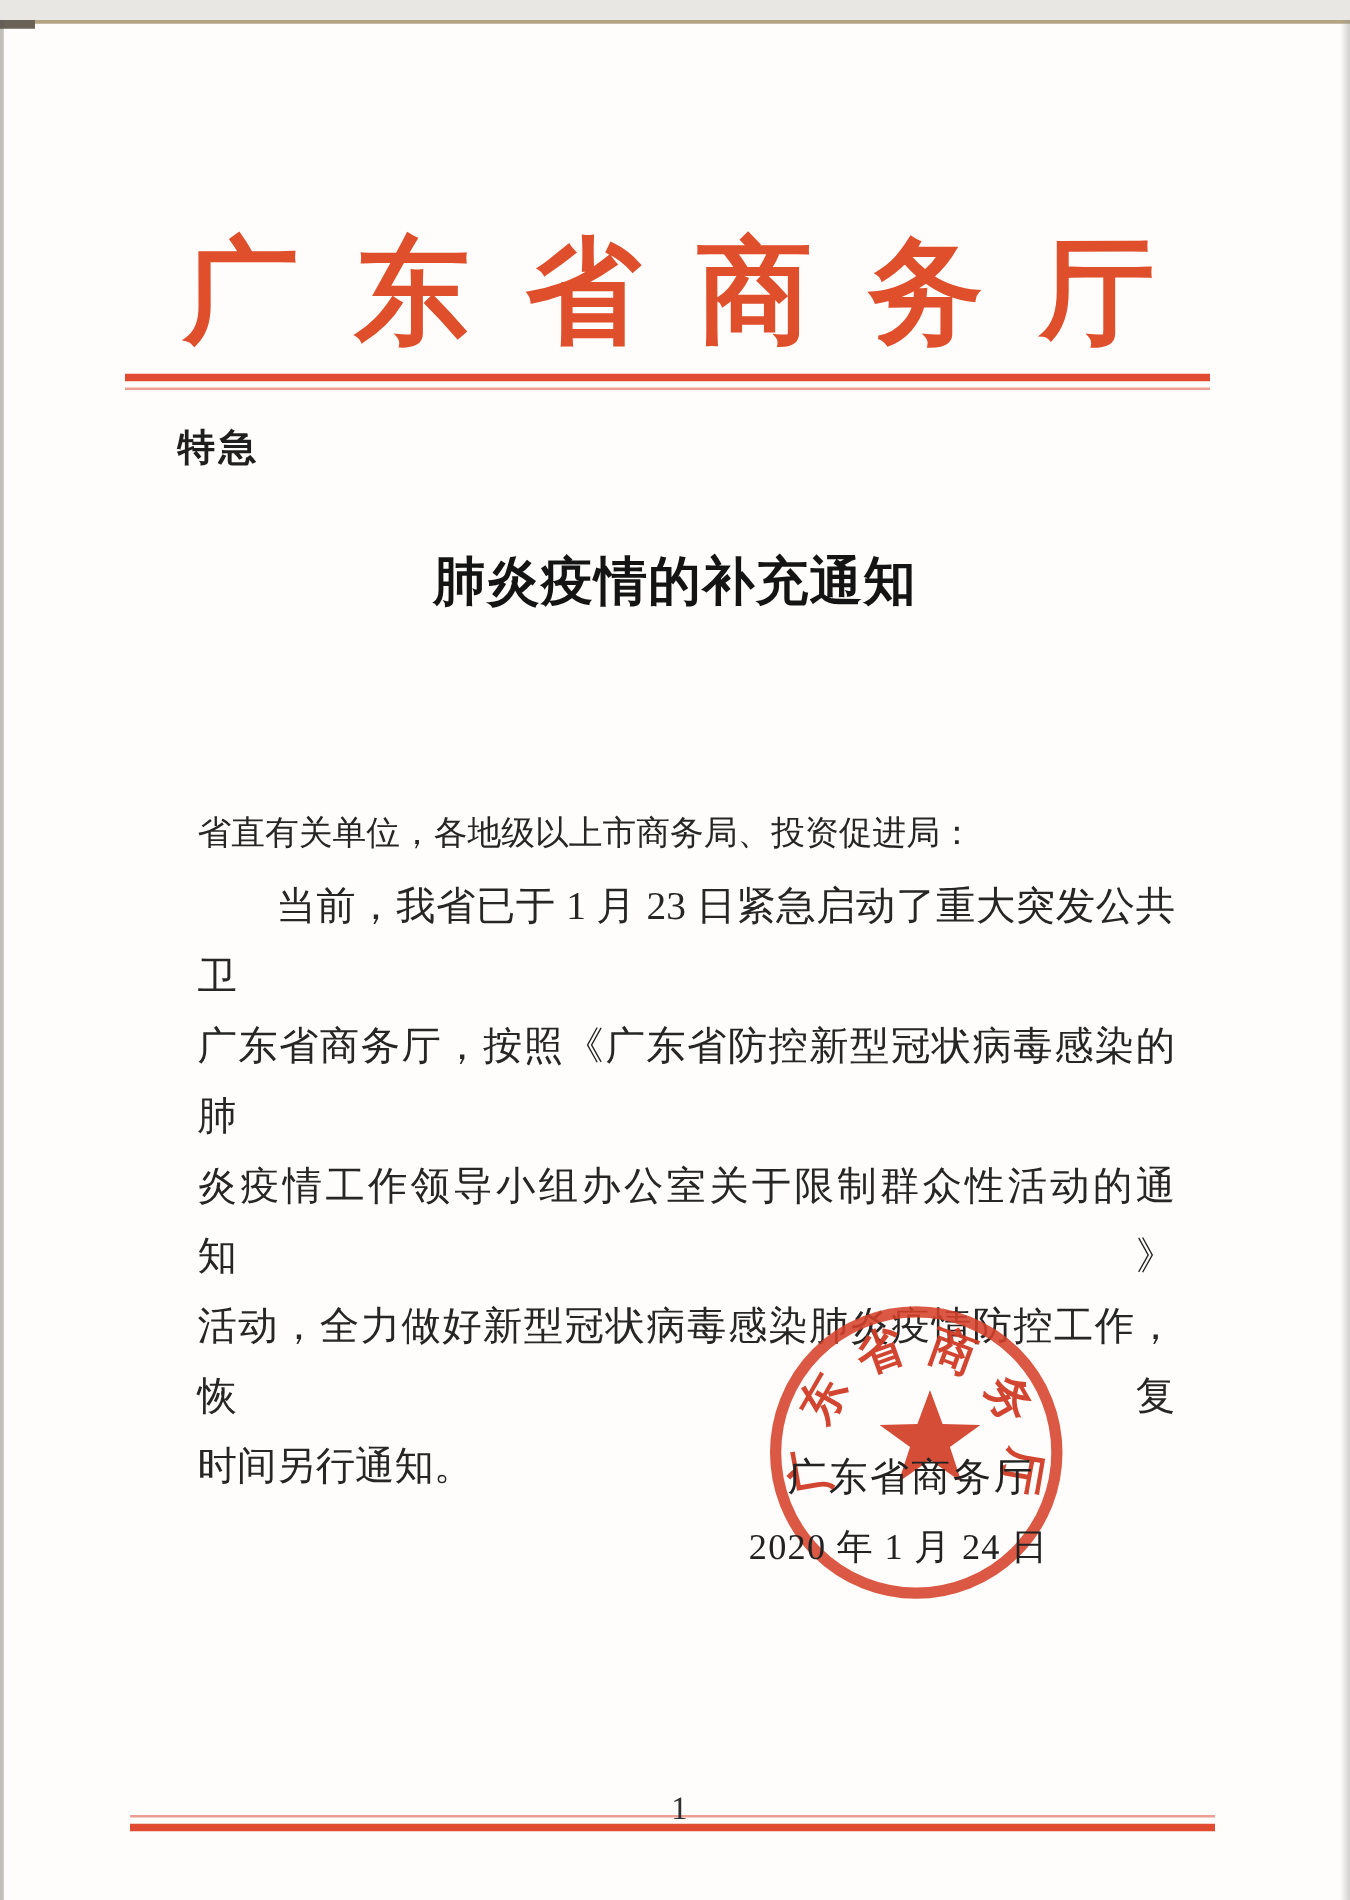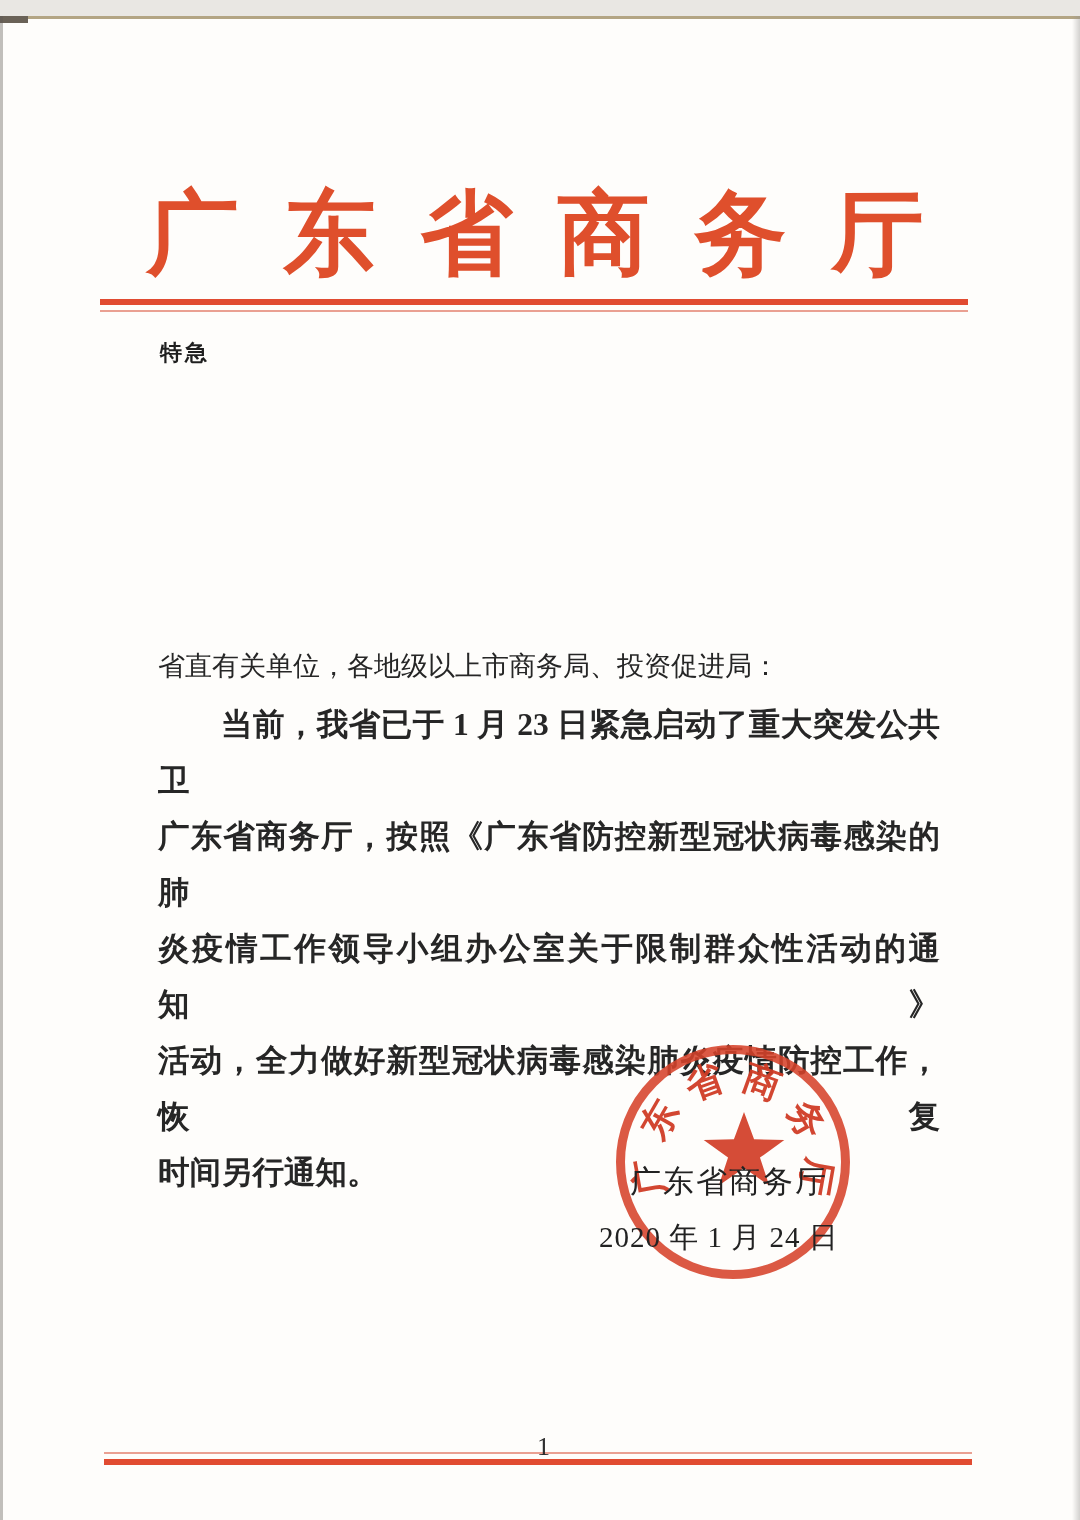--- a/index.html
+++ b/index.html
@@ -35,24 +35,24 @@
   }
   .rule-thick { position: absolute; left: 100px; width: 868px; height: 6px; background: #e14b31; }
   .rule-thin  { position: absolute; left: 100px; width: 868px; height: 2px; background: #eaa092; }
   .rule-header-thick { top: 283px; }
   .rule-header-thin  { top: 294px; }
   .rule-footer-thin  { top: 1436px; left: 104px; }
   .rule-footer-thick { top: 1443px; left: 104px; }
 
   .urgency-label {
     position: absolute;
-    top: 322px; left: 160px;
+    top: 322px; left: 142px;
     font-family: Liberation Mono, monospace;
     font-weight: 700;
-    font-size: 22px;
+    font-size: 30px;
     letter-spacing: 3px;
     color: #1f1f1f;
   }
 
   .doc-title {
     position: absolute;
     top: 420px; left: 0; right: 0;
     text-align: center;
     font-weight: 700;
     font-size: 42px;
@@ -67,21 +67,20 @@
     font-size: 27px;
     color: #262626;
   }
 
   .body-block {
     position: absolute;
     top: 681px; left: 158px; width: 782px;
     font-size: 31.5px;
     line-height: 56px;
     color: #262626;
-    font-weight: bold;
   }
   .body-line { text-align: justify; text-align-last: justify; }
   .body-line.first { text-indent: 2em; }
   .body-line.last { text-align: right; text-align-last: left; }
 
   
   .signature-agency {
     position: absolute;
     top: 1145px; left: 630px;
     font-size: 31px;
@@ -148,20 +147,21 @@
   <div class="scan-edge-left"></div>
   <div class="scan-edge-right"></div>
 
   <div class="agency-header">广东省商务厅</div>
   <div class="rule-thick rule-header-thick"></div>
   <div class="rule-thin rule-header-thin"></div>
 
   <div class="urgency-label">特急</div>
 
   <div class="doc-title">
+    <div>肺炎疫情的补充通知</div>
   </div>
 
   <div class="salutation">省直有关单位，各地级以上市商务局、投资促进局：</div>
 
   <div class="body-block">
     <div class="body-line first">当前，我省已于 1 月 23 日紧急启动了重大突发公共卫</div>
     <div class="body-line">广东省商务厅，按照《广东省防控新型冠状病毒感染的肺</div>
     <div class="body-line">炎疫情工作领导小组办公室关于限制群众性活动的通知》</div>
     <div class="body-line">活动，全力做好新型冠状病毒感染肺炎疫情防控工作，恢复</div>
     <div class="body-line last">时间另行通知。</div>

